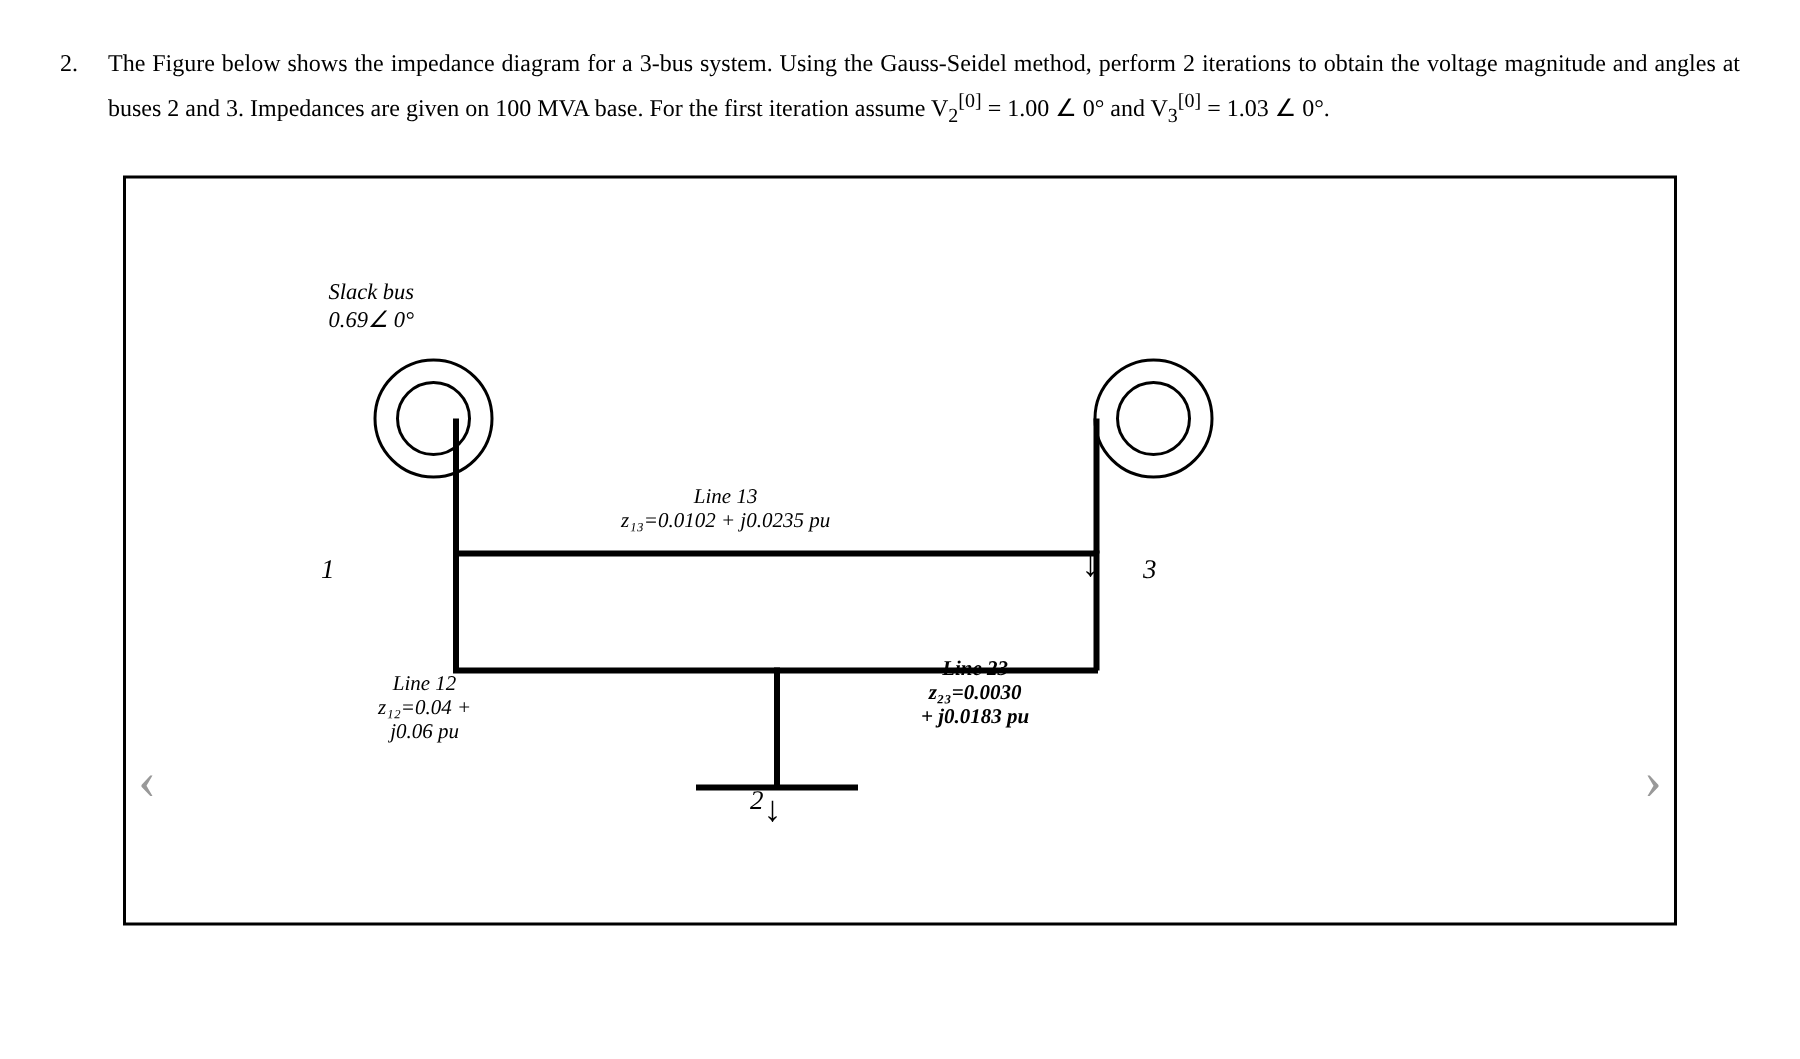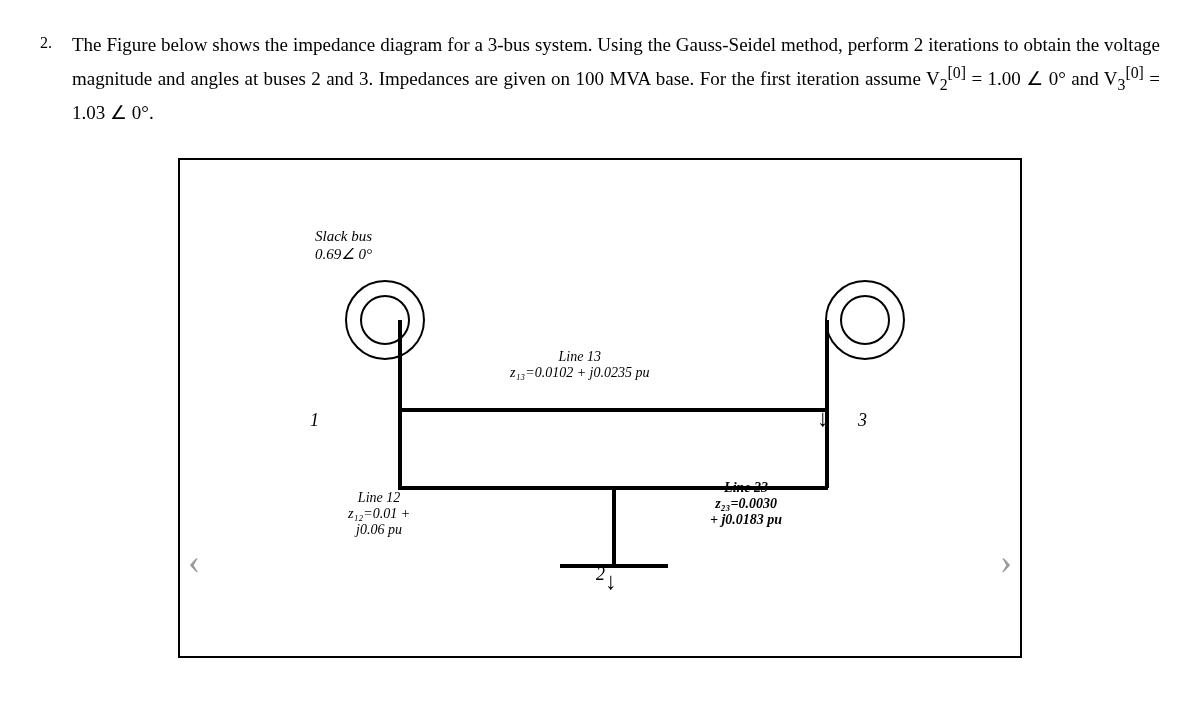--- a/index.html
+++ b/index.html
@@ -19,28 +19,28 @@
       margin-bottom: 30px;
       line-height: 1.6;
     }
 
     .problem-number {
       flex-shrink: 0;
       font-size: 16px;
     }
 
     .problem-text {
-      font-size: 19px;
+      font-size: 16px;
       text-align: justify;
     }
 
     .diagram-container {
       border: 2px solid #000;
       margin: 4px auto;
-      width: 844px;
+      width: 1036px;
       height: 500px;
       position: relative;
       overflow: hidden;
     }
 
     
     .bus-circle {
       position: absolute;
       border: 2px solid #000;
       border-radius: 50%;
@@ -154,28 +154,28 @@
   <div class="connector" style="left: 218px; top: 326px; width: 430px; height: 4px;"></div>
 
   <div class="connector" style="left: 432px; top: 326px; width: 4px; height: 80px;"></div>
 
   <div class="connector" style="left: 380px; top: 404px; width: 108px; height: 4px;"></div>
 
   <div style="position: absolute; left: 425px; top: 408px; font-size: 24px; font-weight: bold;">↓</div>
 
   <div style="position: absolute; left: 637px; top: 245px; font-size: 24px; font-weight: bold;">↓</div>
 
-  <div class="line-label" style="left: 330px; top: 189px;">
+  <div class="line-label" style="left: 330px; top: 205px;">
     <div>Line 13</div>
     <div>z₁₃=0.0102 + j0.0235 pu</div>
   </div>
 
   <div class="line-label" style="left: 168px; top: 330px; text-align: center;">
     <div>Line 12</div>
-    <div>z₁₂=0.01 +</div>
+    <div>z₁₂=0.04 +</div>
     <div>j0.06 pu</div>
   </div>
 
   <div class="line-label" style="left: 530px; top: 320px; text-align: center; font-weight: bold;">
     <div>Line 23</div>
     <div>z₂₃=0.0030</div>
     <div>+ j0.0183 pu</div>
   </div>
 
   <div class="bus-number" style="left: 416px; top: 404px; font-style: italic; font-size: 18px;">

